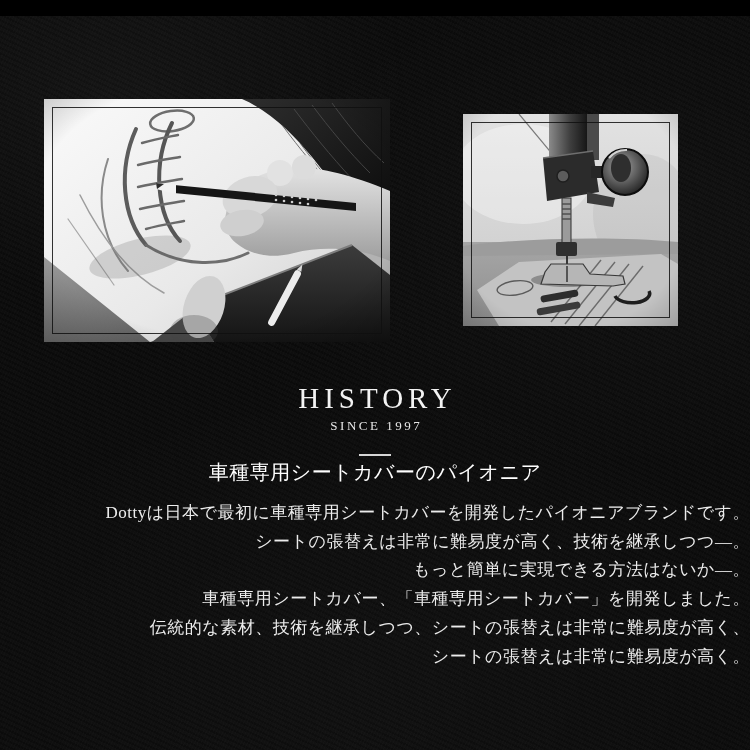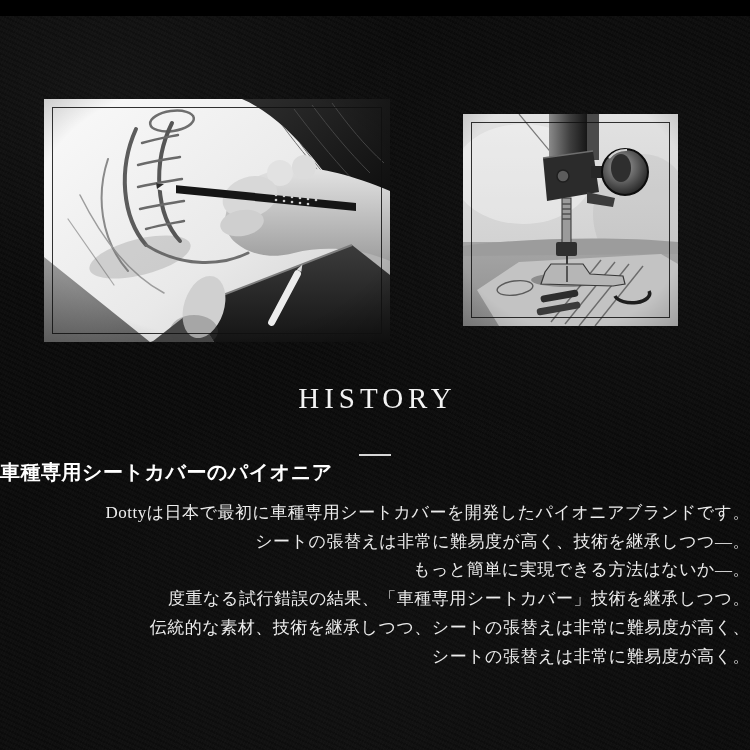--- a/index.html
+++ b/index.html
@@ -40,21 +40,21 @@
     font-size:13px;line-height:16px;letter-spacing:2.5px;text-indent:2.5px;
     color:#e7e7e7;
   }
   .divider{
     position:absolute;left:50%;top:430px;
     width:32px;height:2px;margin-left:-16px;
     background:#d6d6d6;border:none;
   }
   .history-heading{
     position:absolute;left:0;right:0;top:443px;margin:0;
-    font-weight:700;
+    text-align:center;font-weight:400;
     font-size:20px;line-height:26px;letter-spacing:0.5px;
     color:#ffffff;
   }
   .history-body{
     position:absolute;left:0;right:0;top:483px;
     text-align:right;
     font-size:17px;line-height:28.7px;letter-spacing:0.5px;
     color:#ececec;
   }
   .history-body p{margin:0;}
@@ -239,25 +239,26 @@
       <rect x="128" y="52" width="16" height="12" fill="#262626"></rect>
       <circle cx="162" cy="58" r="23" fill="url(#knobG)" stroke="#0d0d0d" stroke-width="2"></circle>
       <ellipse cx="158" cy="54" rx="10" ry="14" fill="#2e2e2e"></ellipse>
       <path d="M146,44 a22,22 0 0 1 18,-8" stroke="#d2d2d2" stroke-width="2" fill="none"></path>
       <rect width="215" height="212" fill="url(#vinR)"></rect>
     </svg>
     <div class="inner-border"></div>
   </figure>
 
   <h2 class="history-title">HISTORY</h2>
+  <div class="history-subtitle">SINCE 1997</div>
   <hr class="divider">
   <h3 class="history-heading">車種専用シートカバーのパイオニア</h3>
 
   <div class="history-body">
     <p>Dottyは日本で最初に車種専用シートカバーを開発したパイオニアブランドです。</p>
     <p>シートの張替えは非常に難易度が高く、技術を継承しつつ―。</p>
     <p>もっと簡単に実現できる方法はないか―。</p>
-    <p>度重なる試行錯誤の結果、「車種専用シートカバー」技術を継承しつつ。</p>
+    <p>車種専用シートカバー、「車種専用シートカバー」を開発しました。</p>
     <p>伝統的な素材、技術を継承しつつ、シートの張替えは非常に難易度が高く、</p>
     <p>シートの張替えは非常に難易度が高く。</p>
   </div>
 
 </div>
 
 </body></html>

